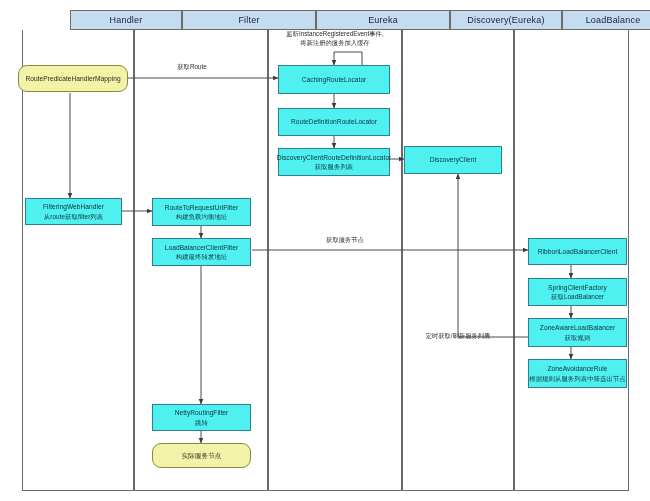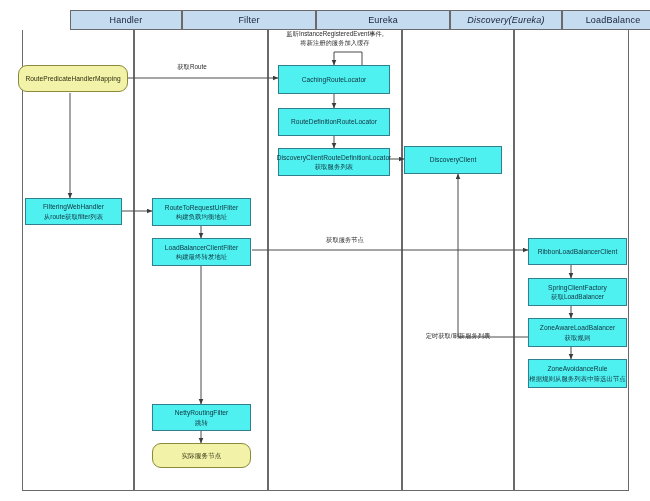--- a/index.html
+++ b/index.html
@@ -36,21 +36,21 @@
 
   <div class="lane-head" style="left:22px;top:10px;width:112px;height:20px;">
     <span>Handler</span>
   </div>
   <div class="lane-head" style="left:134px;top:10px;width:134px;height:20px;">
     <span>Filter</span>
   </div>
   <div class="lane-head" style="left:268px;top:10px;width:134px;height:20px;">
     <span>Eureka</span>
   </div>
-  <div class="lane-head" style="left:402px;top:10px;width:112px;height:20px;font-style:italic;">
+  <div class="lane-head" style="left:402px;top:10px;width:112px;height:20px;">
     <span>Discovery(Eureka)</span>
   </div>
   <div class="lane-head" style="left:514px;top:10px;width:102px;height:20px;">
     <span>LoadBalance</span>
   </div>
 
   <div class="lane-body" style="left:22px;top:30px;width:112px;height:461px;"></div>
   <div class="lane-body" style="left:134px;top:30px;width:134px;height:461px;"></div>
   <div class="lane-body" style="left:268px;top:30px;width:134px;height:461px;"></div>
   <div class="lane-body" style="left:402px;top:30px;width:112px;height:461px;"></div>

